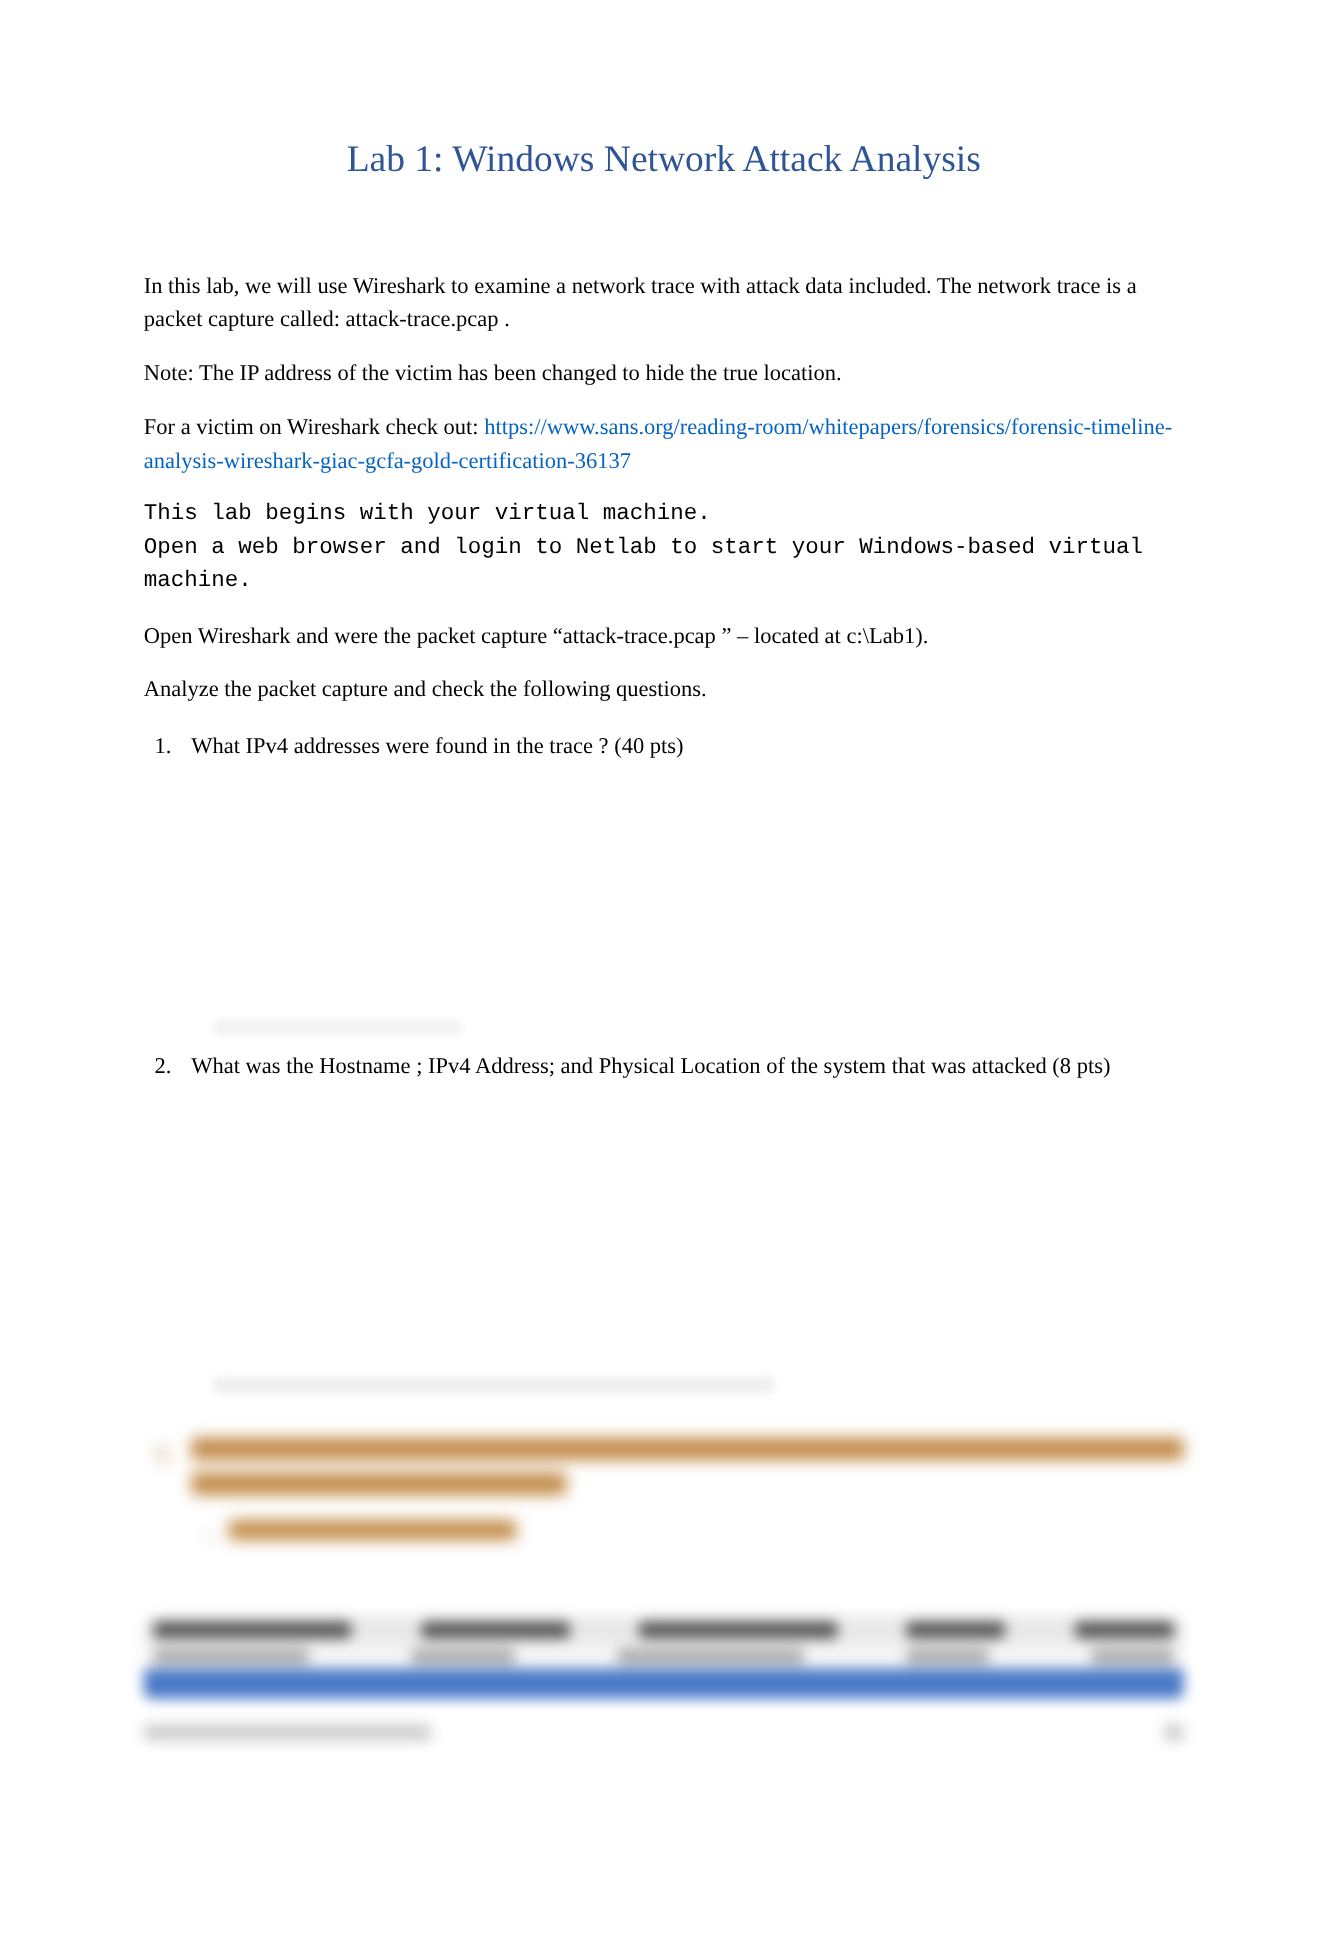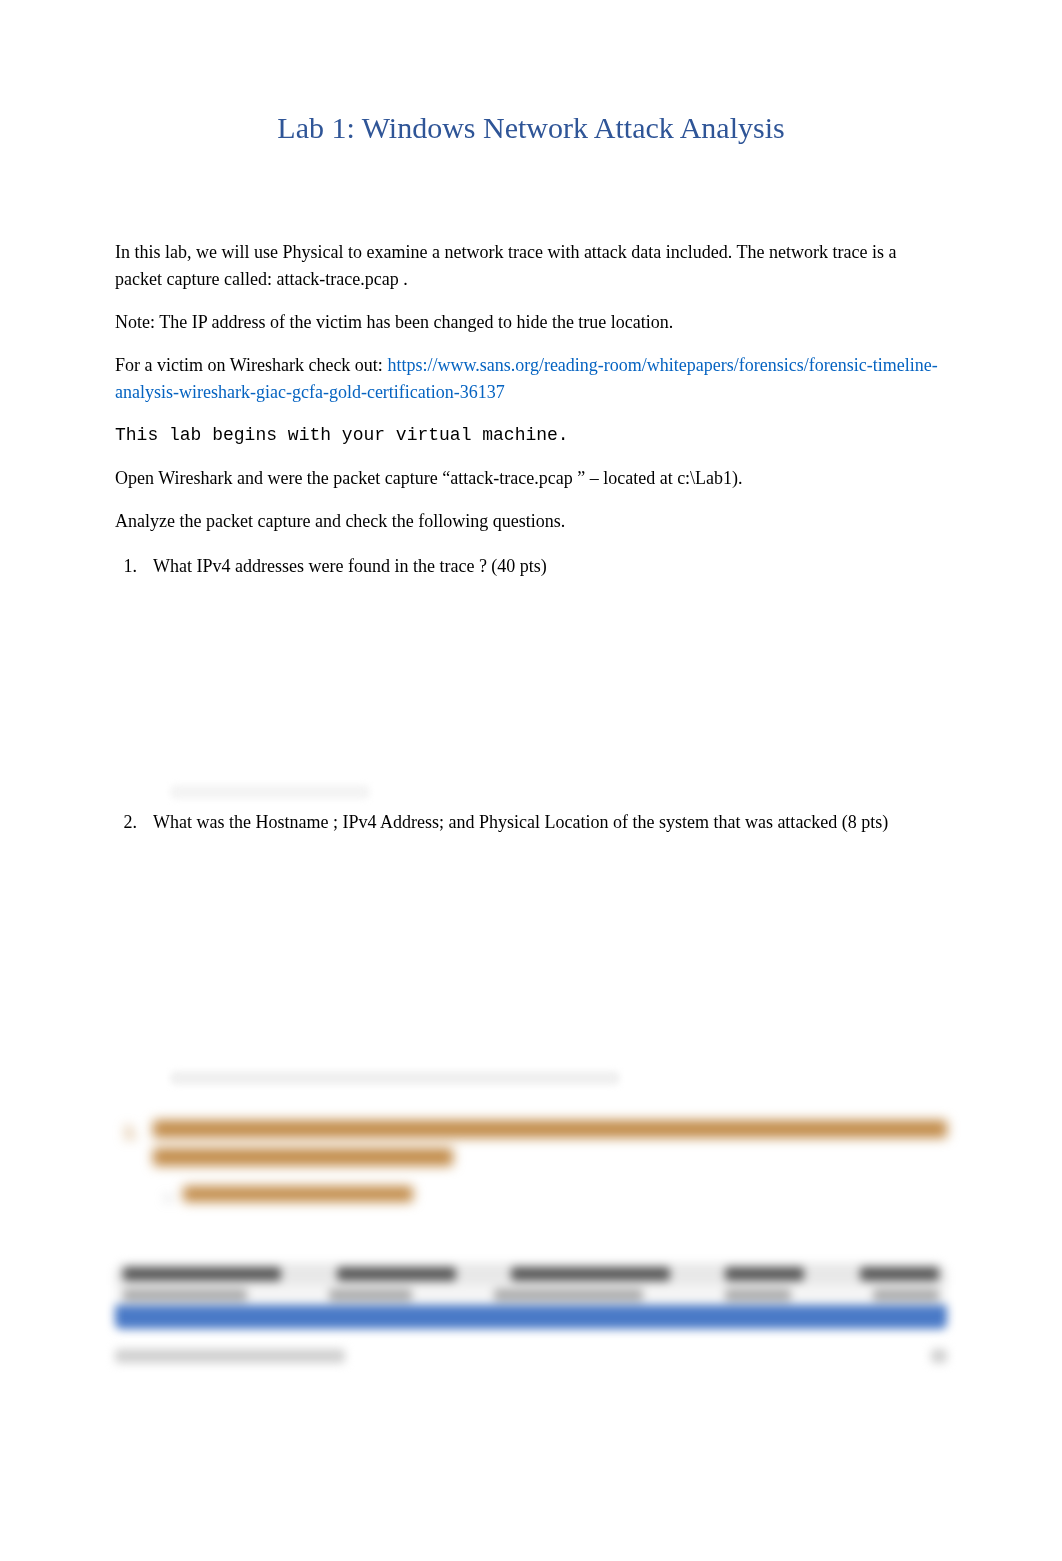--- a/index.html
+++ b/index.html
@@ -14,21 +14,21 @@
       margin: 0 auto;
       padding: 105px 115px 60px 115px;
       color: #000000;
       font-size: 18px;
       line-height: 1.5;
     }
     .title {
       font-size: 30px;
       color: #2F5597;
       text-align: center;
-      margin-bottom: 89px;
+      margin-bottom: 65px;
       font-weight: normal;
     }
     .paragraph {
       margin-bottom: 16px;
     }
     .link {
       color: #0563C1;
       text-decoration: none;
     }
     .instruction-block {
@@ -196,30 +196,31 @@
       background: #d0d0d0;
       width: 16px;
       border-radius: 4px;
     }
   </style>
 </head>
 <body>
 
 <h1 class="title">Lab 1: Windows Network Attack Analysis</h1>
 
-<p class="paragraph">In this lab, we will use Physical to examine a network trace with attack data included.    The network trace is a packet capture called:  attack-trace.pcap .</p>
+<p class="paragraph">In this lab, we will use Wireshark to examine a network trace with attack data included.    The network trace is a packet capture called:  attack-trace.pcap .</p>
 
 <p class="paragraph">Note: The IP address of the victim has been changed to hide the true location.</p>
 
 <p class="paragraph">
   <span>For a victim on Wireshark check out: </span><a class="link">https://www.sans.org/reading-room/whitepapers/forensics/forensic-timeline-analysis-wireshark-giac-gcfa-gold-certification-36137</a>
 </p>
 
 <div class="instruction-block">
   <div class="no-break">This lab begins with your virtual machine.</div>
+  <div class="no-break">Open a web browser and login to Netlab to start your Windows-based virtual machine.</div>
 </div>
 
 <p class="paragraph">Open Wireshark and were the packet capture “attack-trace.pcap     ” – located at c:\Lab1).</p>
 
 <p class="paragraph">Analyze the packet capture and check the following questions.</p>
 
 <div class="questions">
 
   <div class="question-item">
     <div class="question-number">1.</div>

